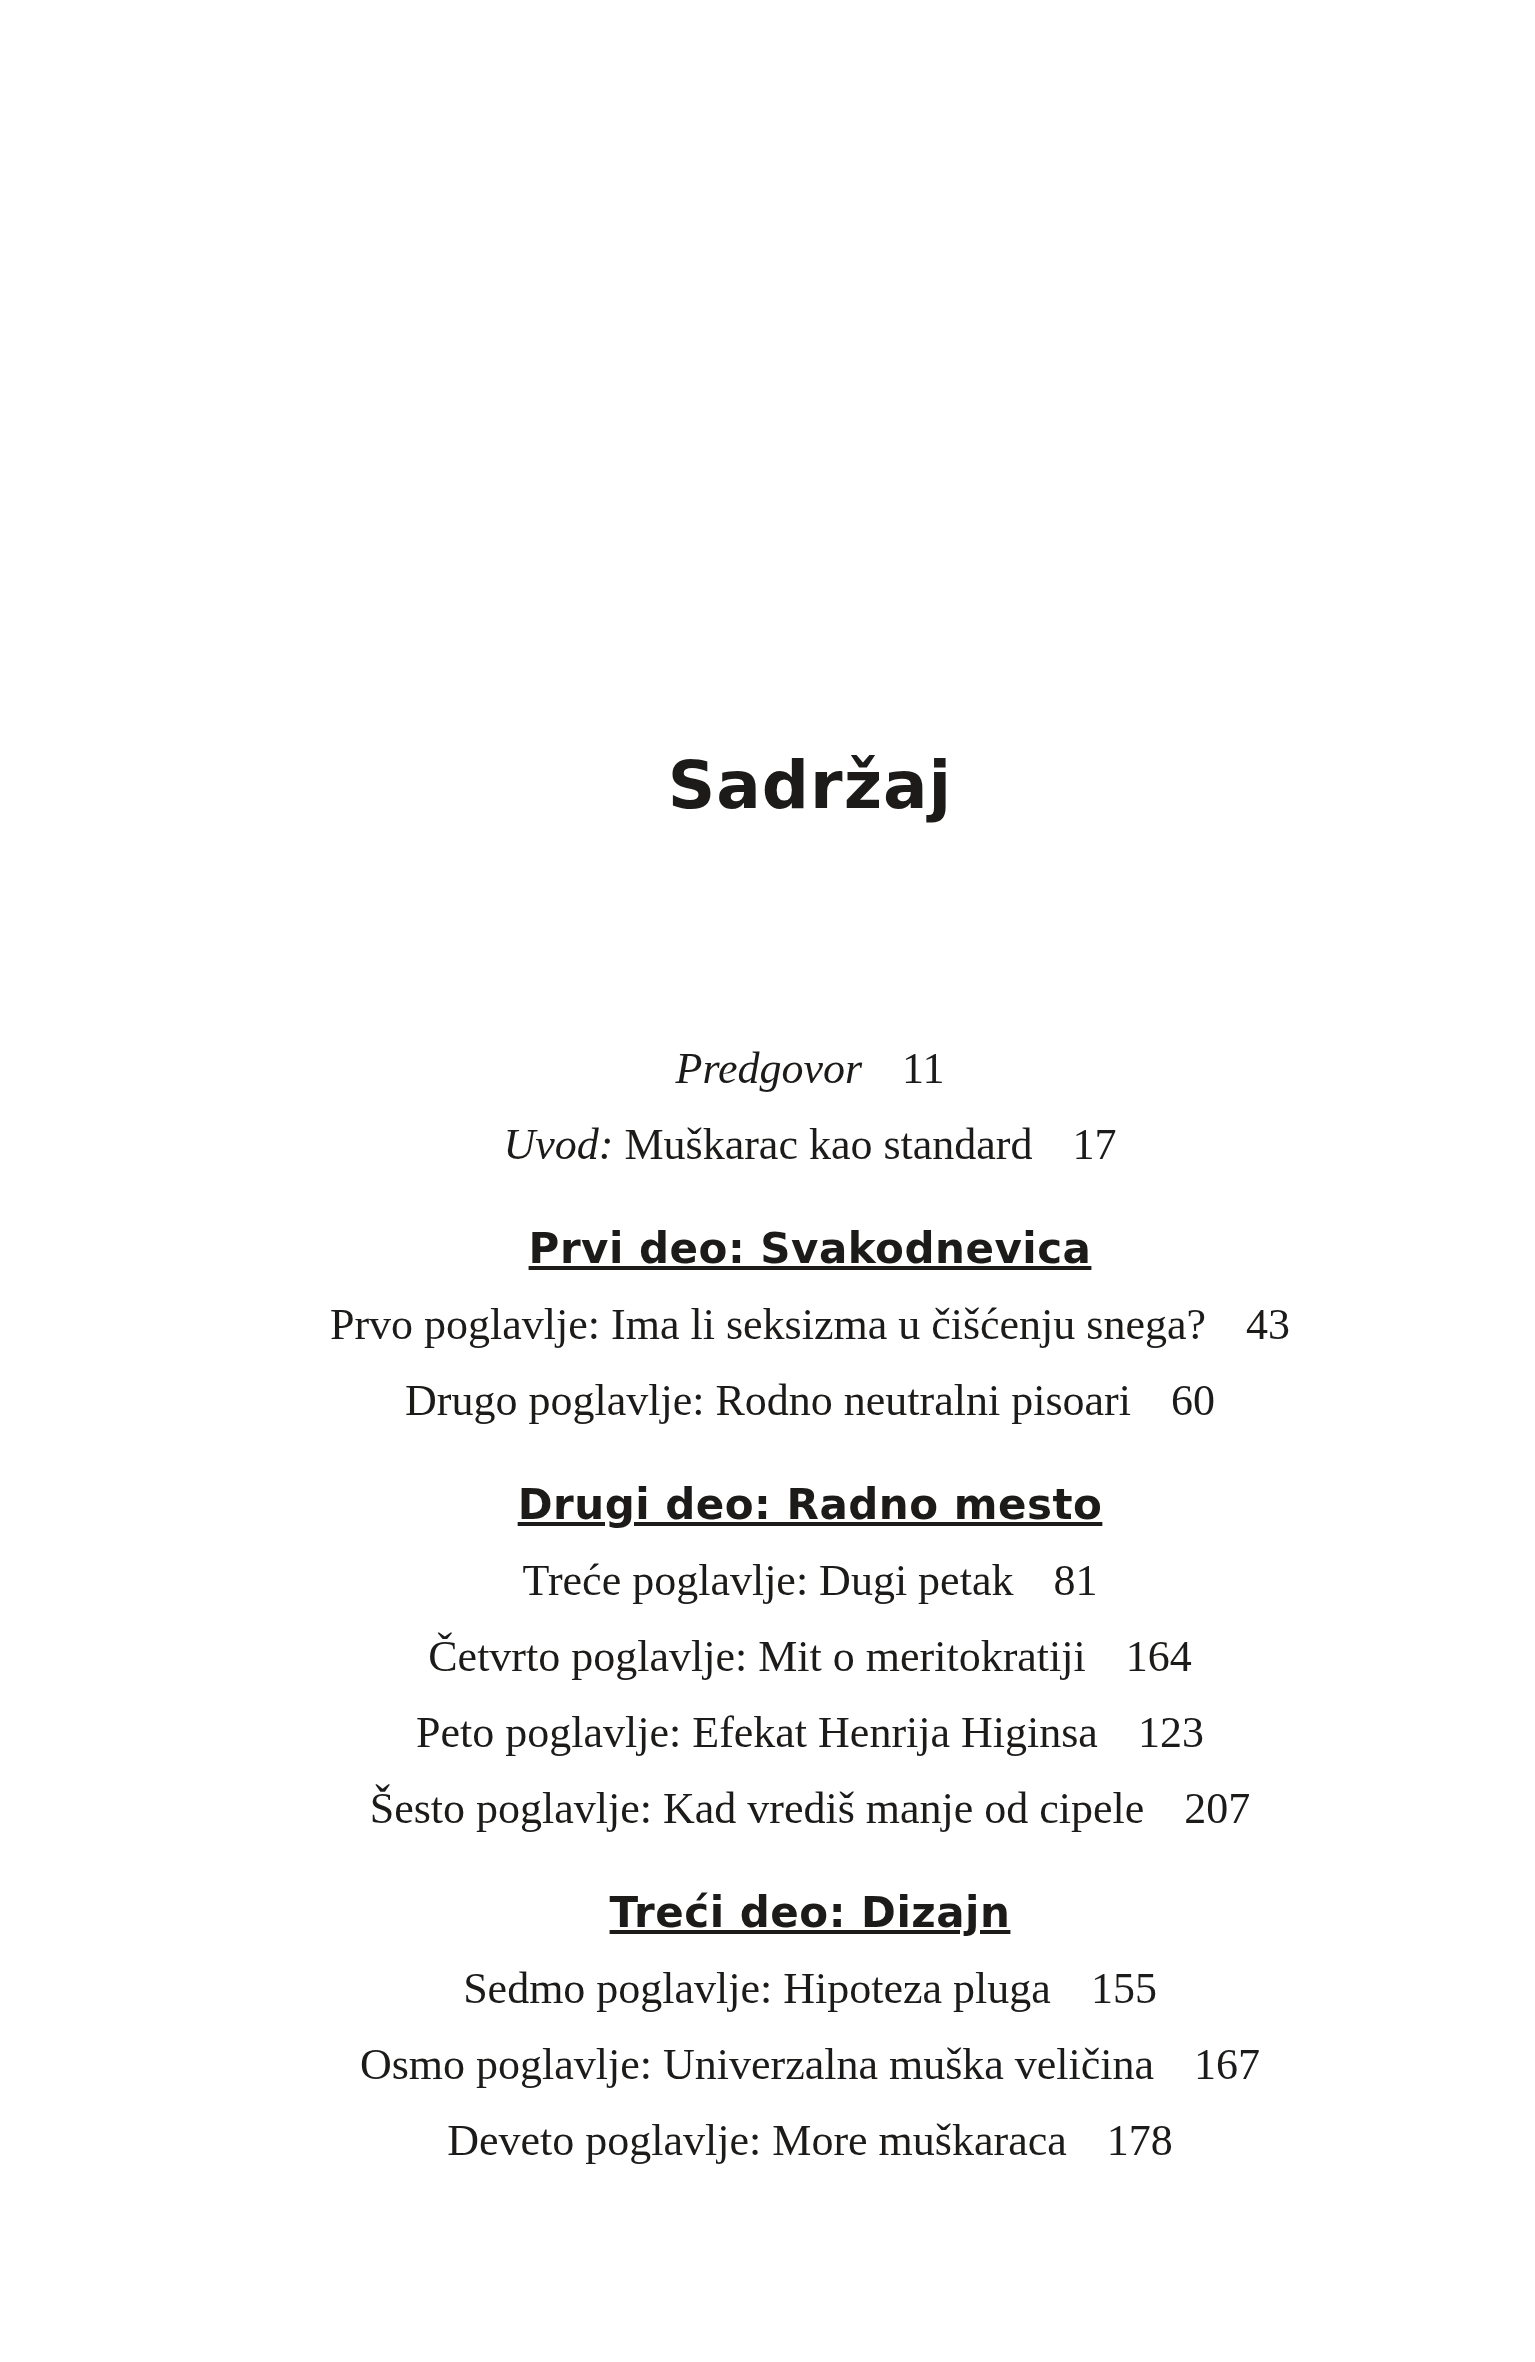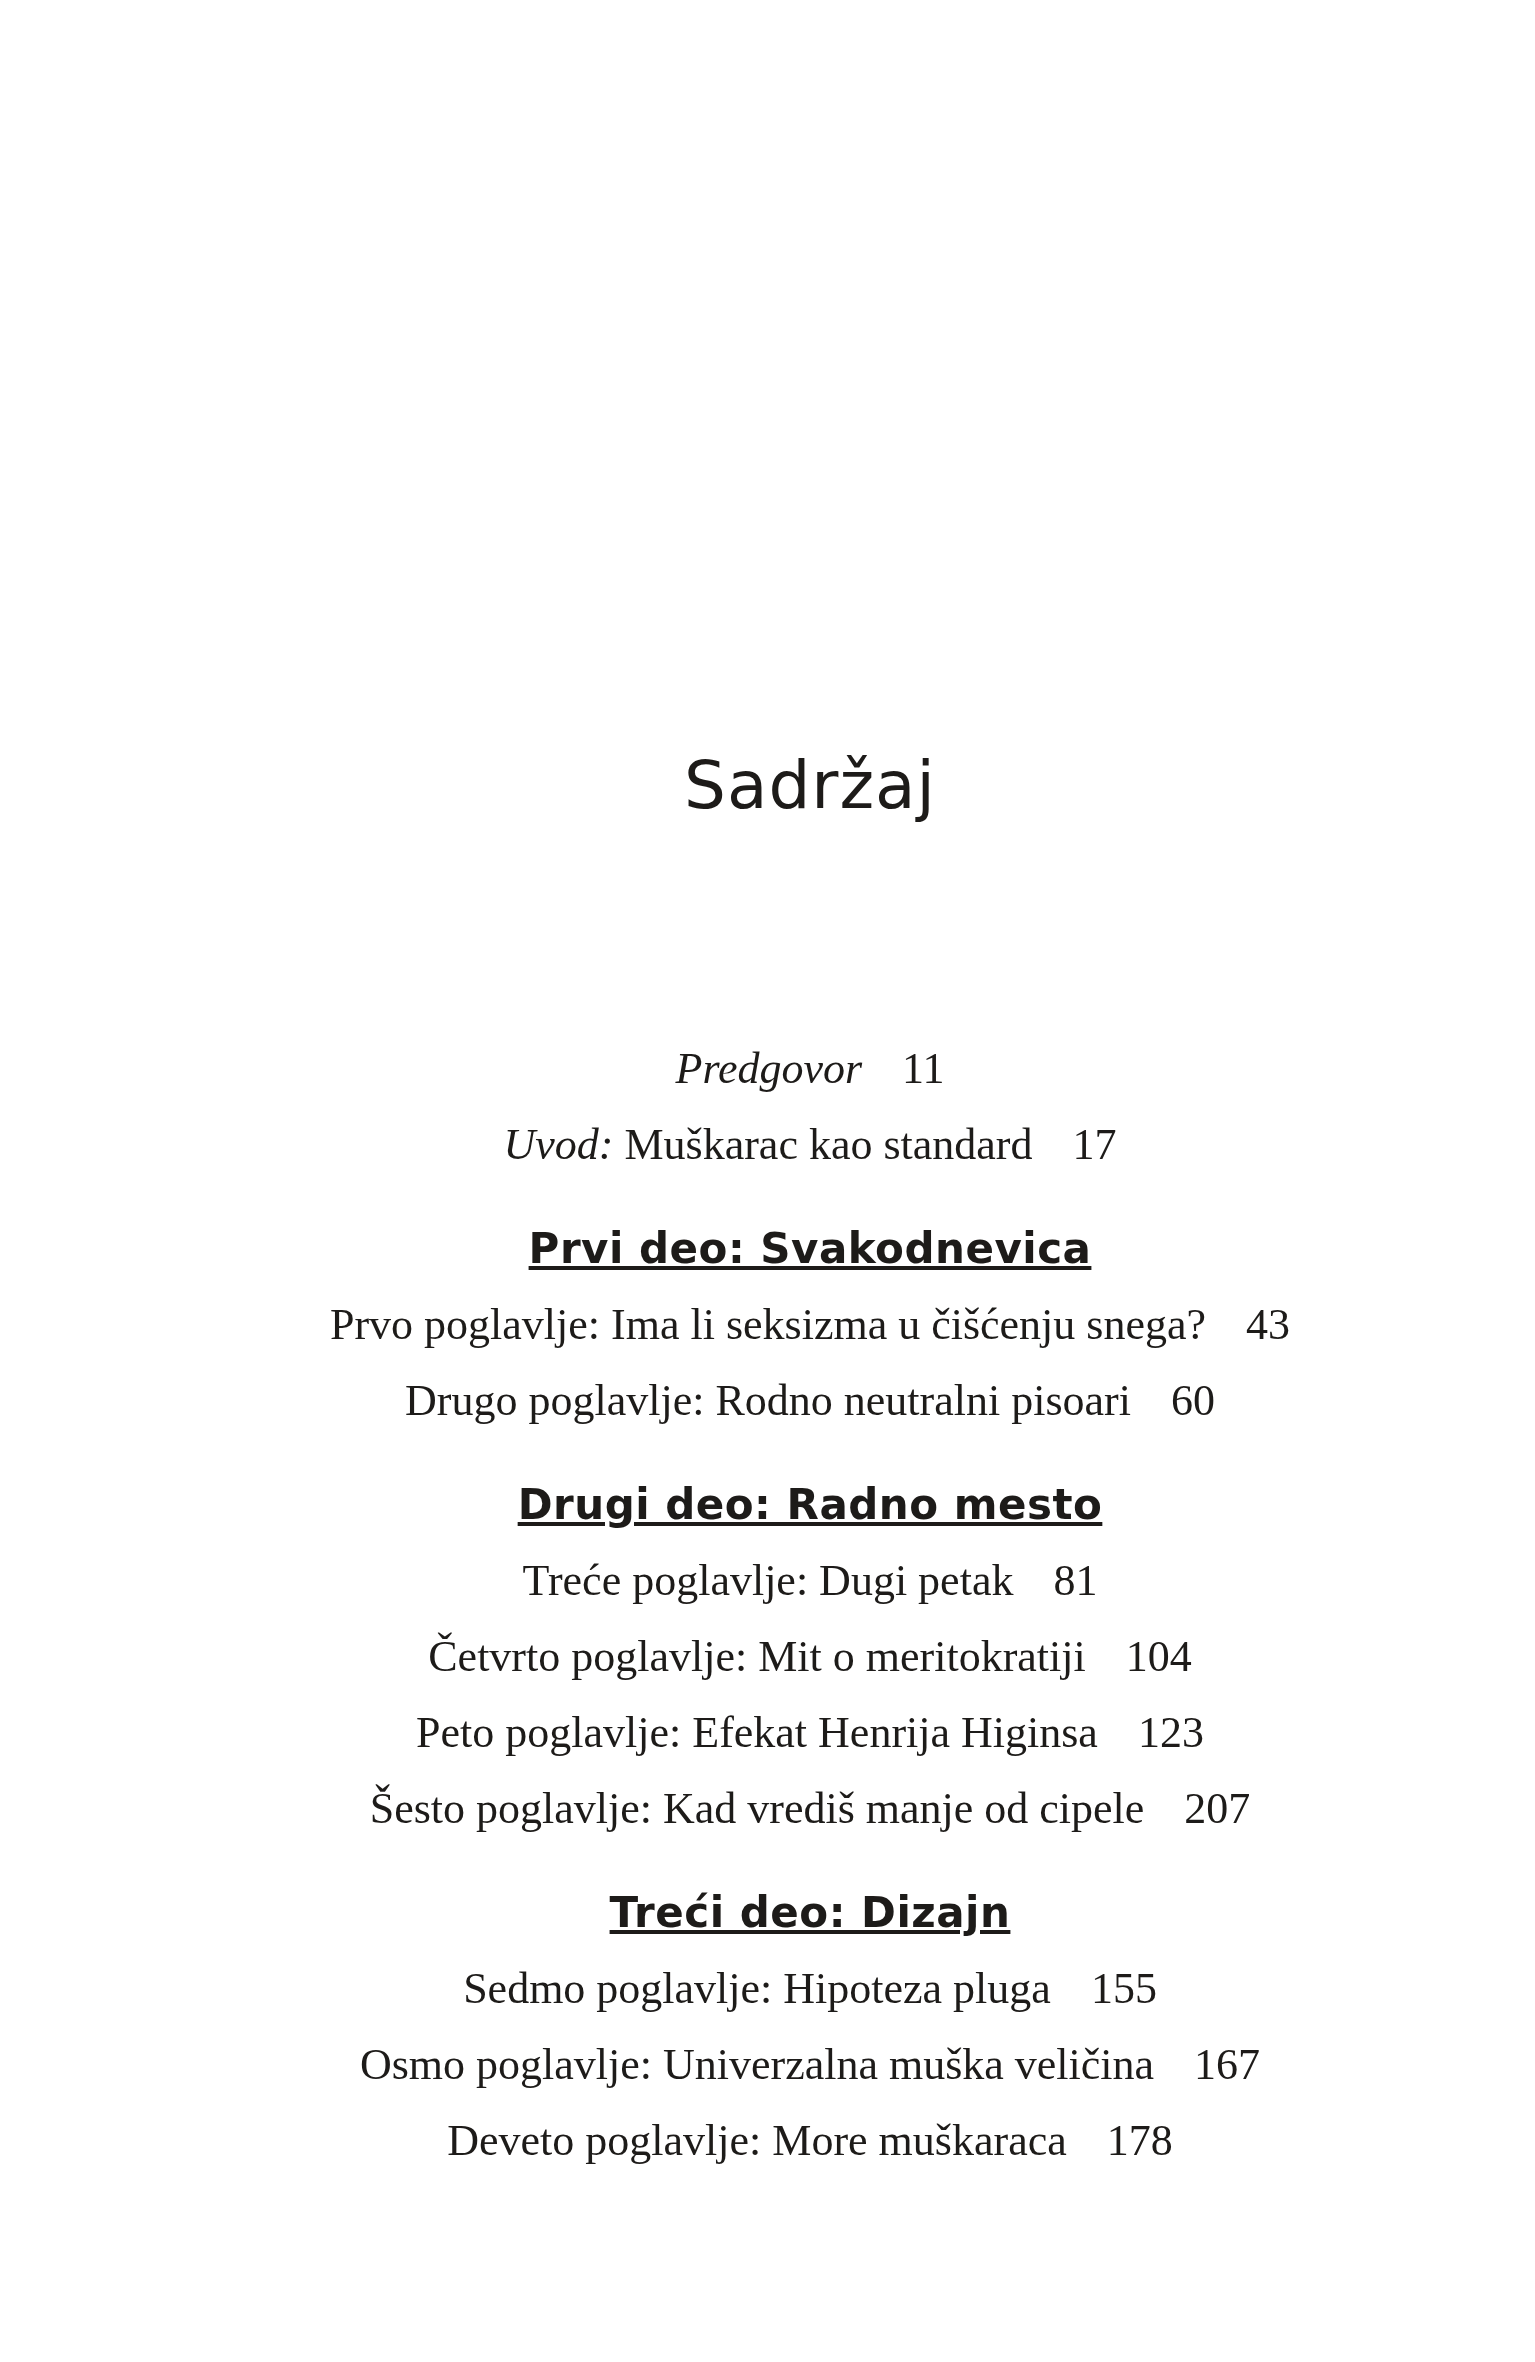--- a/index.html
+++ b/index.html
@@ -15,21 +15,21 @@
     background: #ffffff;
     color: #1d1b19;
     padding-left: 85px;   
     overflow: hidden;
     font-family: "Liberation Serif", serif;
   }
   .title {
     margin: 0;
     padding-top: 753px;
     font-family: "DejaVu Sans", sans-serif;
-    font-weight: normal;
+    font-weight: bold;
     font-size: 66px;
     line-height: 1;
     letter-spacing: 1px;
     text-align: center;
     color: #1d1b19;
   }
   .toc {
     margin-top: 212px;
   }
   .row {
@@ -70,21 +70,21 @@
     <div class="row part">Prvi deo: Svakodnevica</div>
 
     <div class="row"><span>Prvo poglavlje: Ima li seksizma u čišćenju snega?</span><span class="pg">43</span></div>
 
     <div class="row"><span>Drugo poglavlje: Rodno neutralni pisoari</span><span class="pg">60</span></div>
 
     <div class="row part">Drugi deo: Radno mesto</div>
 
     <div class="row"><span>Treće poglavlje: Dugi petak</span><span class="pg">81</span></div>
 
-    <div class="row"><span>Četvrto poglavlje: Mit o meritokratiji</span><span class="pg">104</span></div>
+    <div class="row"><span>Četvrto poglavlje: Mit o meritokratiji</span><span class="pg">164</span></div>
 
     <div class="row"><span>Peto poglavlje: Efekat Henrija Higinsa</span><span class="pg">123</span></div>
 
     <div class="row"><span>Šesto poglavlje: Kad vrediš manje od cipele</span><span class="pg">207</span></div>
 
     <div class="row part">Treći deo: Dizajn</div>
 
     <div class="row"><span>Sedmo poglavlje: Hipoteza pluga</span><span class="pg">155</span></div>
 
     <div class="row"><span>Osmo poglavlje: Univerzalna muška veličina</span><span class="pg">167</span></div>

